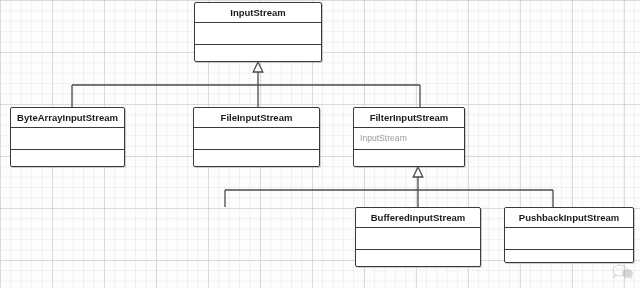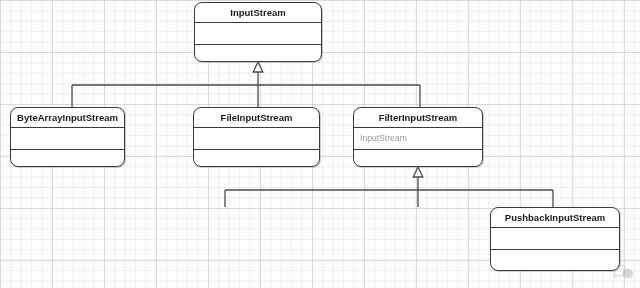--- a/index.html
+++ b/index.html
@@ -30,21 +30,21 @@
     left: 0;
     top: 0;
     width: 640px;
     height: 288px;
   }
   .uml-class {
     position: absolute;
     box-sizing: border-box;
     background: #ffffff;
     border: 1.3px solid #3a3a3a;
-    border-radius: 8px;
+    border-radius: 2px;
     box-shadow: 1px 1px 0 rgba(120,120,120,0.35);
   }
   .uml-title {
     height: 19px;
     line-height: 19px;
     text-align: center;
     font-size: 9.5px;
     font-weight: bold;
     color: #1a1a1a;
     border-bottom: 1.3px solid #3a3a3a;
@@ -117,29 +117,34 @@
     <div class="uml-attrs"></div>
     <div class="uml-ops"></div>
   </div>
 
   <div class="uml-class" style="left:193px; top:107px; width:127px; height:60px;">
     <div class="uml-title">FileInputStream</div>
     <div class="uml-attrs"></div>
     <div class="uml-ops"></div>
   </div>
 
-  <div class="uml-class" style="left:353px; top:107px; width:130px; height:60px;">
+  <div class="uml-class" style="left:353px; top:107px; width:112px; height:60px;">
     <div class="uml-title">FilterInputStream</div>
     <div class="uml-attrs">InputStream</div>
     <div class="uml-ops"></div>
   </div>
 
 
+  <div class="uml-class" style="left:355px; top:207px; width:126px; height:60px;">
+    <div class="uml-title">BufferedInputStream</div>
+    <div class="uml-attrs"></div>
+    <div class="uml-ops"></div>
+  </div>
 
-  <div class="uml-class" style="left:490px; top:207px; width:130px; height:64px;">
+  <div class="uml-class" style="left:504px; top:207px; width:130px; height:56px;">
     <div class="uml-title">PushbackInputStream</div>
     <div class="uml-attrs"></div>
     <div class="uml-ops"></div>
   </div>
 
   <div id="watermark">
     <svg width="22" height="16" viewBox="0 0 44 32">
       <ellipse cx="16" cy="13" rx="14" ry="11" fill="none" stroke="#8e8e8e" stroke-width="2"></ellipse>
       <path d="M6,21 L3,27 L10,23" fill="none" stroke="#8e8e8e" stroke-width="2"></path>
       <ellipse cx="31" cy="19" rx="11" ry="9" fill="#8e8e8e"></ellipse>

